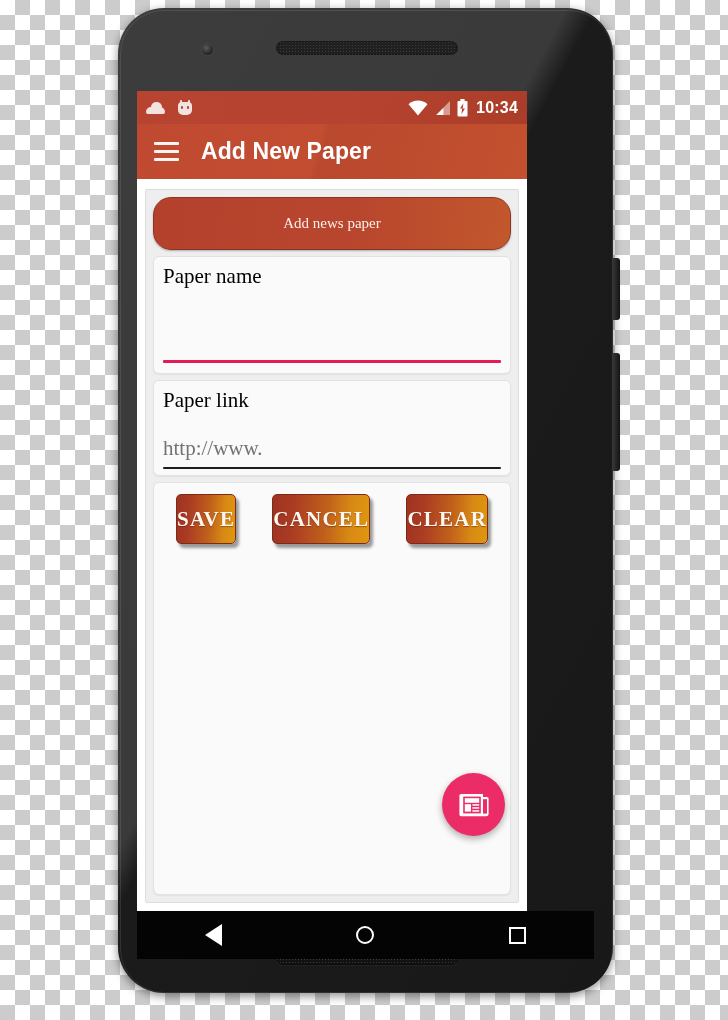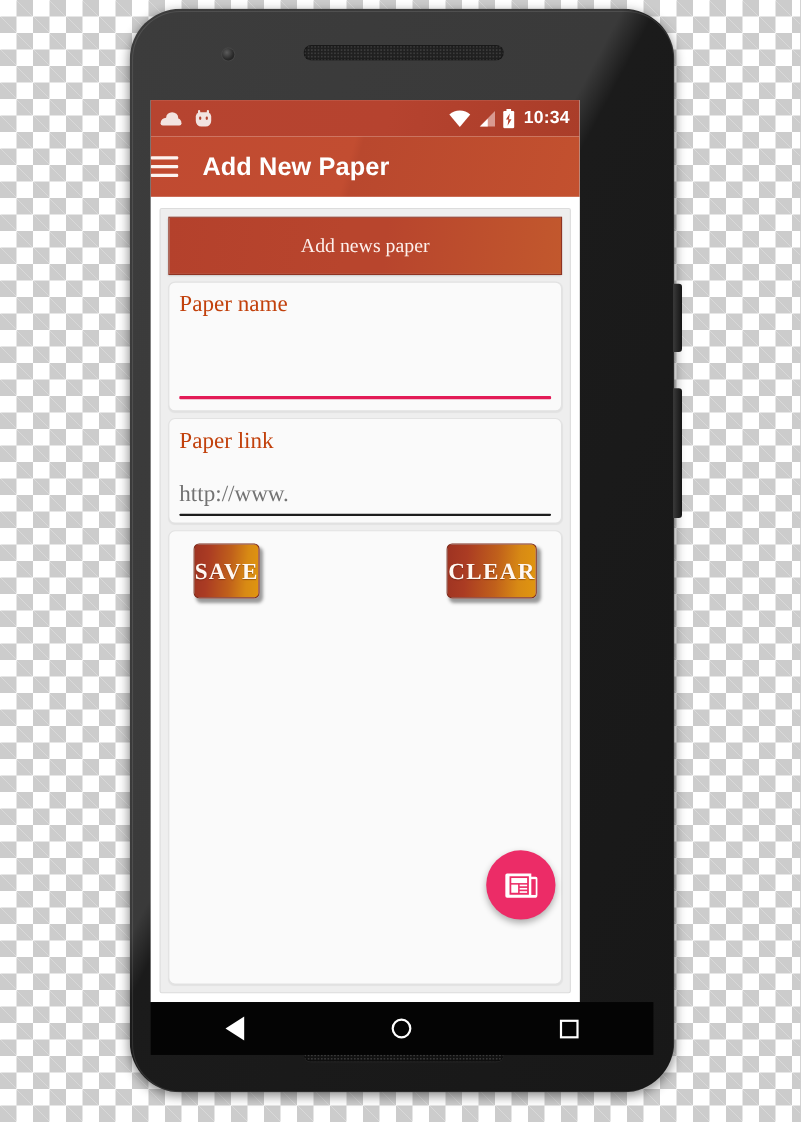--- a/index.html
+++ b/index.html
@@ -165,20 +165,21 @@
   .robot-icon .eye-l { left: 4px; }
   .robot-icon .eye-r { left: 10px; }
 
   
   #app-bar {
     position: relative;
     height: 55px;
     background: linear-gradient(106deg, #c04a31 0%, #c24d31 46%, #b9482e 48%, #c3512f 100%);
     display: flex;
     align-items: center;
+    padding-left: 17px;
     box-sizing: border-box;
   }
   #hamburger {
     width: 25px; height: 19px;
     display: flex;
     flex-direction: column;
     justify-content: space-between;
     cursor: pointer;
   }
   #hamburger span {
@@ -220,45 +221,45 @@
     background: #fafafa;
     border: 1px solid #e2e2e2;
     border-radius: 6px;
     box-sizing: border-box;
     box-shadow: 0 1px 1px rgba(0,0,0,0.05);
   }
 
   
   #section-header {
     height: 53px;
-    border-radius: 0;
+    border-radius: 18px;
     background: linear-gradient(97deg, #b4412c 0%, #b8452d 45%, #b8452d 55%, #c2582d 100%);
     color: #fdf0ec;
     display: flex;
     align-items: center;
     justify-content: center;
     font-family: "Liberation Serif", serif;
-    font-size: 18px;
+    font-size: 15px;
     border: 1px solid #8f3322;
     box-shadow: 0 1px 2px rgba(0,0,0,0.28);
     cursor: pointer;
   }
 
   
   .field-panel {
     padding: 8px 9px 0 9px;
     position: relative;
   }
   #panel-name { height: 118px; }
   #panel-link { height: 96px; }
 
   .field-label {
     font-family: "Liberation Serif", serif;
     font-size: 21px;
-    color: #c2410c;
+    color: #000000;
     line-height: 1.1;
   }
   .field-underline {
     position: absolute;
     left: 9px; right: 9px;
     height: 3px;
     border-radius: 1px;
   }
   #name-underline { bottom: 10px; background: #e31b57; }
   #link-underline { bottom: 6px;  height: 2px; background: #1d1d1d; }
@@ -431,20 +432,21 @@
         </div>
 
         <div class="panel field-panel" id="panel-link">
           <div class="field-label">Paper link</div>
           <div id="link-value">http://www.</div>
           <div class="field-underline" id="link-underline"></div>
         </div>
 
         <div class="panel" id="panel-buttons">
           <div class="action-btn">SAVE</div>
+          <div class="action-btn">CANCEL</div>
           <div class="action-btn">CLEAR</div>
         </div>
 
 
         <div id="fab">
           <svg width="30" height="26" viewBox="0 0 30 26">
             <path d="M2 2 h22 v3 h4 a1.6 1.6 0 0 1 1.6 1.6 v15 a2.6 2.6 0 0 1 -2.6 2.6 h-25 a1.6 1.6 0 0 1 -1.6 -1.6 v-19 a1.6 1.6 0 0 1 1.6 -1.6 z" fill="#ffffff"></path>
             <rect x="4.2" y="4.6" width="17.6" height="16.8" fill="#ec2c67"></rect>
             <rect x="5.8" y="6.2" width="14.4" height="4.6" fill="#ffffff"></rect>
             <rect x="5.8" y="12.2" width="6.2" height="7.4" fill="#ffffff"></rect>

